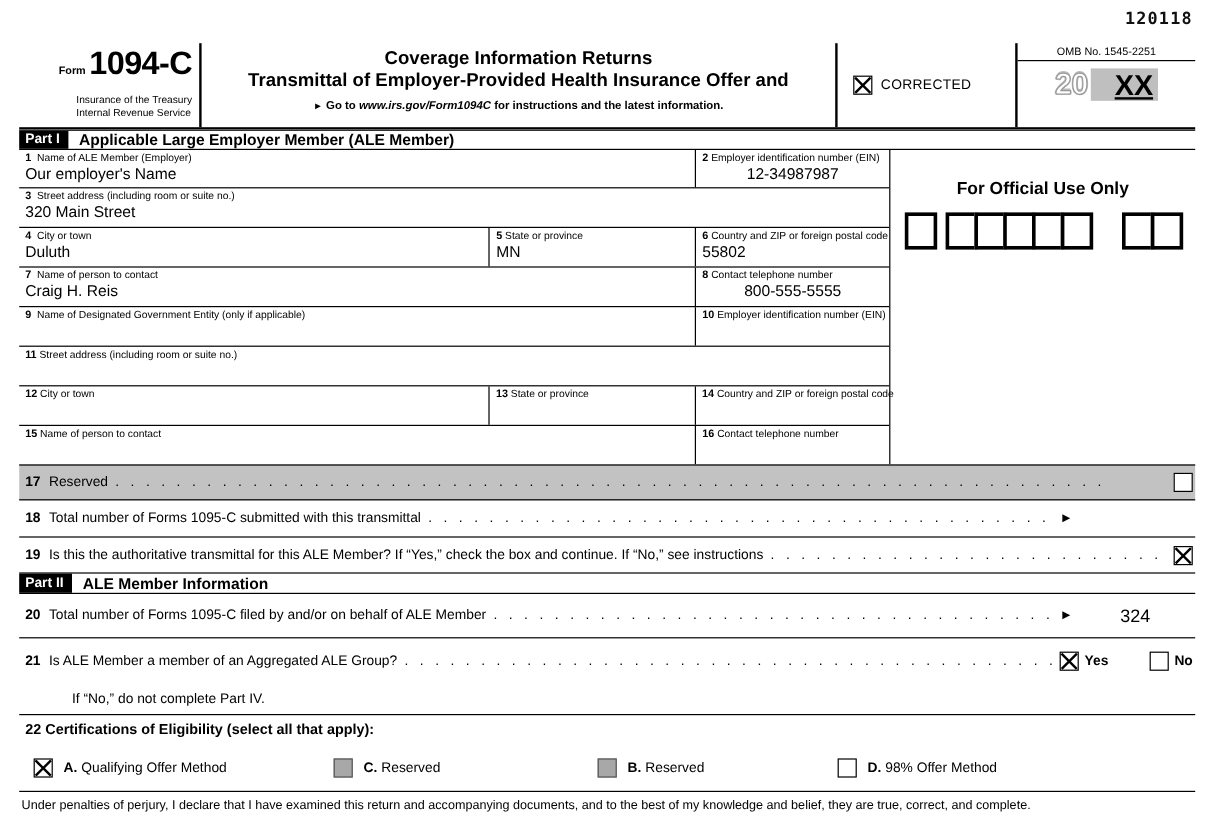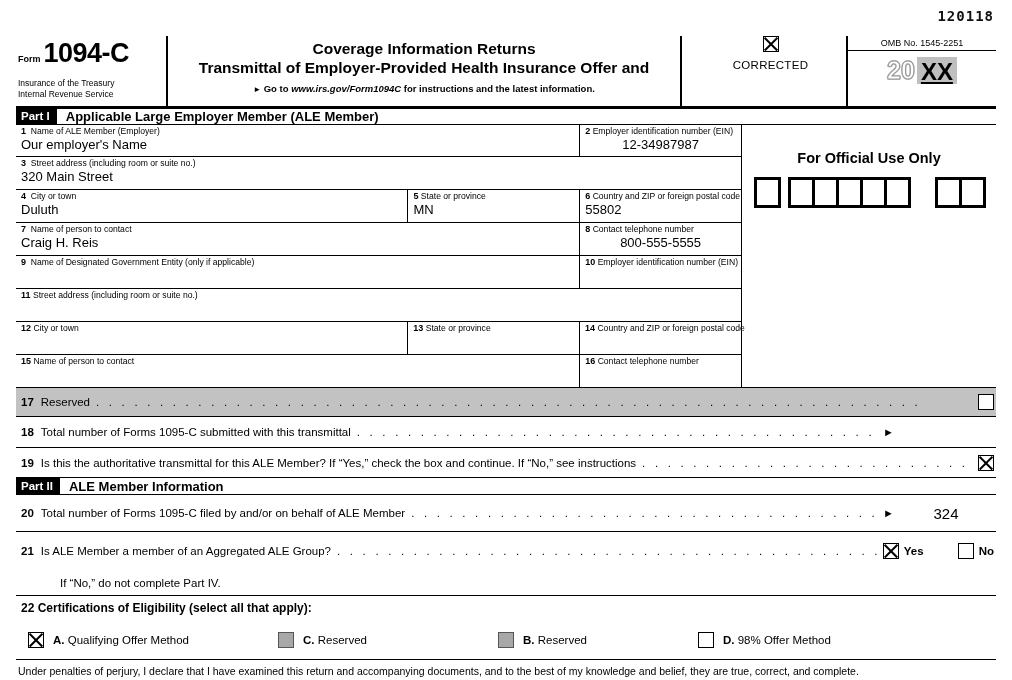--- a/index.html
+++ b/index.html
@@ -32,62 +32,61 @@
 
   
   .hdr {
     display: flex; align-items: stretch;
     border-bottom: 2px solid #000;
     height: 72px;
   }
   .hdr-left {
     width: 152px; padding: 2px 6px 0 2px;
     border-right: 2px solid #000;
-    display: flex; flex-direction: column; justify-content: flex-start;
+    display: flex; flex-direction: column; justify-content: flex-start; align-items: flex-end;
   }
   .formline { display: flex; align-items: baseline; gap: 3px; margin-top: 2px;}
   .formword { font-size: 9px; font-weight: bold; }
   .formnum { font-size: 27px; font-weight: bold; letter-spacing: -0.5px; line-height: 1; }
   .dept { font-size: 8.5px; line-height: 1.25; margin-top: 11px; }
 
   .hdr-mid {
     flex: 1; text-align: center; padding: 4px 4px 0 4px;
     border-right: 2px solid #000;
     position: relative;
   }
   .title { font-size: 15.5px; font-weight: bold; line-height: 1.22; }
   .goto { font-size: 9.5px; font-weight: bold; margin-top: 5px; }
   .goto i { font-style: italic; }
   .arrowglyph { font-size: 8px; }
 
   .hdr-corrected {
-    width: 166px; display: flex; align-items: center; gap: 7px;
+    width: 150px; display: flex; align-items: center; gap: 7px;
     padding-left: 13px;
     border-right: 2px solid #000;
-    flex-direction: column;
   }
   .corrected-label { font-size: 11.5px; letter-spacing: .3px; }
 
   .hdr-omb {
     width: 148px; text-align: center; padding-top: 2px;
   }
   .omb-no { font-size: 9px; padding-bottom: 2px; border-bottom: 1px solid #000; }
   .yearwrap {
     display: flex; align-items: center; justify-content: center;
     gap: 2px; margin-top: 6px;
   }
   .year-20 {
     font-size: 25px; font-weight: bold; color: #fff;
     -webkit-text-stroke: 1px #999;
     text-shadow: 1px 0 0 #bbb, -1px 0 0 #bbb, 0 1px 0 #bbb, 0 -1px 0 #bbb;
     line-height: 1;
   }
   .year-xx {
     font-size: 24px; font-weight: bold; line-height: 1;
-    background: #bfbfbf; padding: 3px 4px 0 4px;
+    background: #bfbfbf; padding: 3px 4px 0 20px;
     text-decoration: underline; text-underline-offset: 2px;
   }
 
   
   .cb {
     display: inline-block; position: relative;
     width: 16px; height: 16px;
     border: 1.6px solid #000; background: #fff;
     vertical-align: middle; flex: none;
   }

